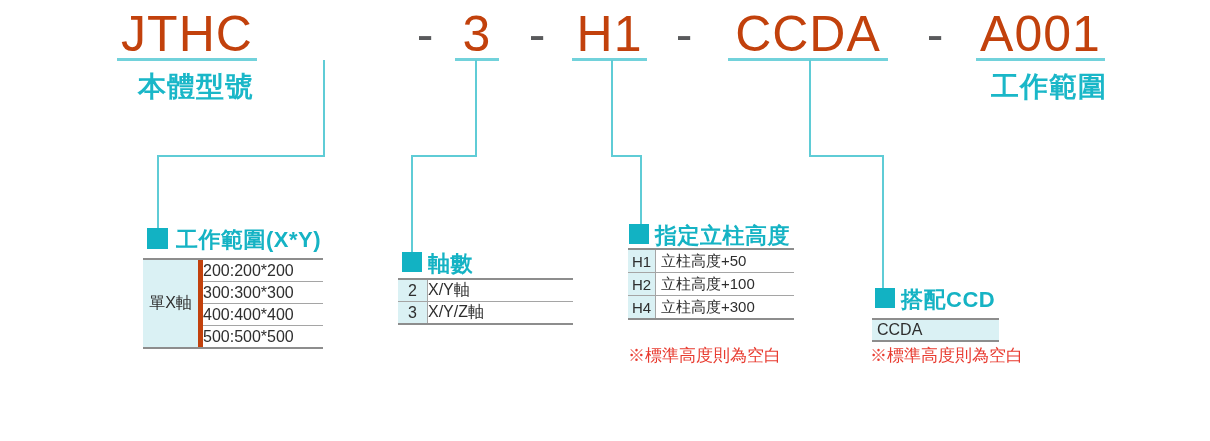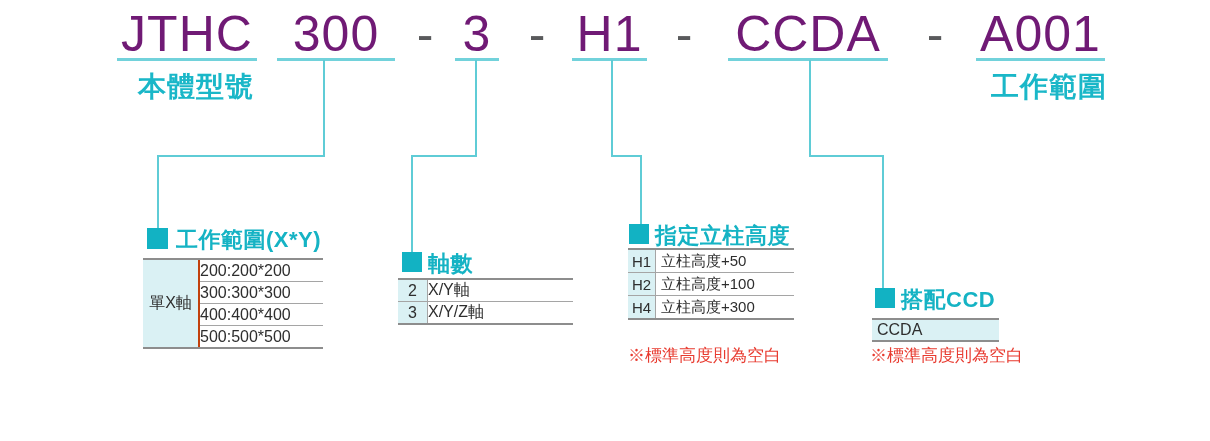--- a/index.html
+++ b/index.html
@@ -4,21 +4,21 @@
 <style>
   html,body{margin:0;padding:0;background:#fff;}
   .canvas{
     position:relative;width:1210px;height:441px;background:#ffffff;overflow:hidden;
     font-family:"Liberation Sans","DejaVu Sans",sans-serif;
   }
   
   .seg{
     position:absolute;top:8px;height:50px;
     display:flex;align-items:flex-end;justify-content:center;
-    font-size:50px;line-height:48px;color:#701a75;letter-spacing:1px;
+    font-size:50px;line-height:48px;color:#c2410c;letter-spacing:1px;
     border-bottom:3px solid #72d2db;
   }
   .dash{
     position:absolute;top:8px;height:50px;
     display:flex;align-items:flex-end;justify-content:center;
     font-size:50px;line-height:48px;color:#595a5c;
   }
   .code-label{
     position:absolute;top:68px;font-size:28px;font-weight:bold;color:#1ab7c8;
     letter-spacing:1px;white-space:nowrap;
@@ -31,21 +31,21 @@
     position:absolute;font-size:22px;font-weight:bold;color:#15b3c4;
     white-space:nowrap;letter-spacing:0.5px;
   }
   
   .tbl{
     position:absolute;display:flex;
     border-top:2px solid #8d8d8d;border-bottom:2px solid #8d8d8d;
     font-size:16px;color:#2e2e2e;
   }
   .tbl .keycol{
-    background:#daf1f4;border-right:2px solid #c2410c;
+    background:#daf1f4;border-right:5px solid #c2410c;
     display:flex;align-items:center;justify-content:center;white-space:nowrap;
   }
   .tbl .rows{flex:1;display:flex;flex-direction:column;}
   .tbl .row{
     display:flex;align-items:center;border-bottom:1px solid #a5a5a5;
     white-space:nowrap;
   }
   .tbl .row:last-child{border-bottom:none;}
   .tbl .rcode{
     background:#daf1f4;border-right:1px solid #a5a5a5;height:100%;
@@ -59,21 +59,20 @@
     padding-left:5px;box-sizing:border-box;
   }
   .note{position:absolute;font-size:17px;color:#e83a2f;white-space:nowrap;font-weight:500;font-family:Liberation Mono, monospace;}
 </style>
 </head>
 <body>
 
 <div class="canvas">
 
   <div class="seg" style="left:117px;width:140px;">JTHC</div>
-  <div class="seg" style="left:277px;width:118px;">300</div>
   <div class="dash" style="left:407px;width:36px;">-</div>
   <div class="seg" style="left:455px;width:44px;">3</div>
   <div class="dash" style="left:519px;width:36px;">-</div>
   <div class="seg" style="left:572px;width:75px;">H1</div>
   <div class="dash" style="left:666px;width:36px;">-</div>
   <div class="seg" style="left:728px;width:160px;">CCDA</div>
   <div class="dash" style="left:917px;width:36px;">-</div>
   <div class="seg" style="left:976px;width:129px;">A001</div>
 
   <div class="code-label" style="left:138px;">本體型號</div>

